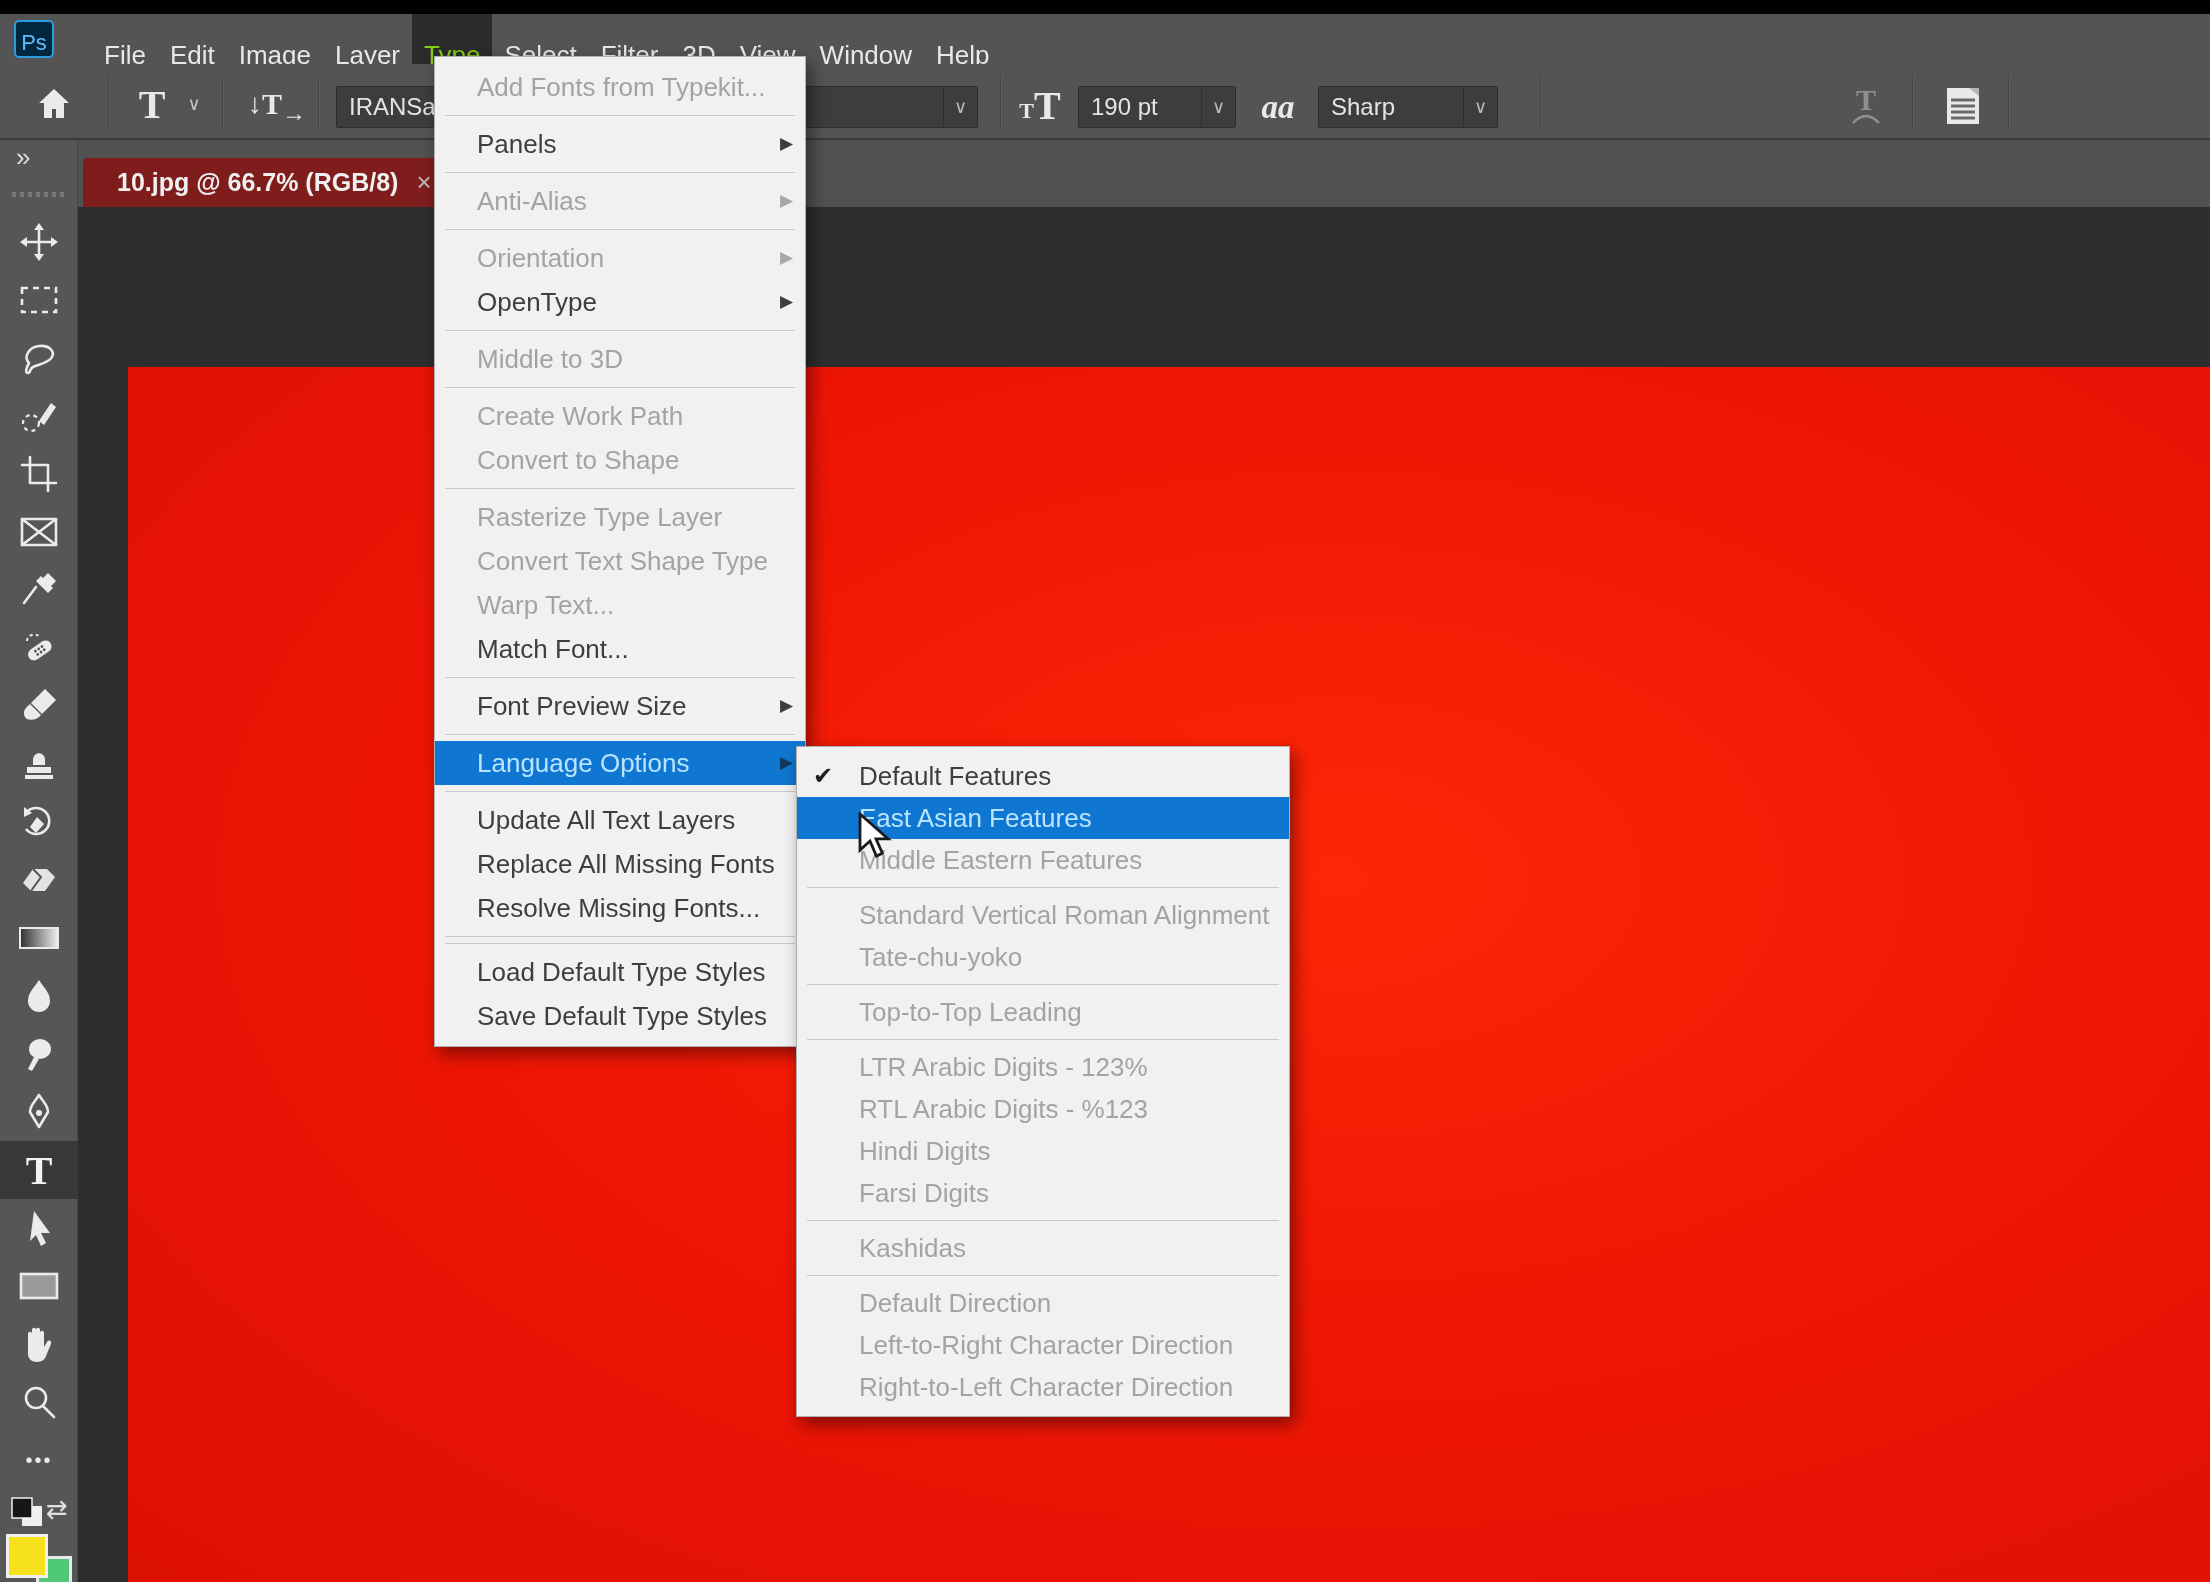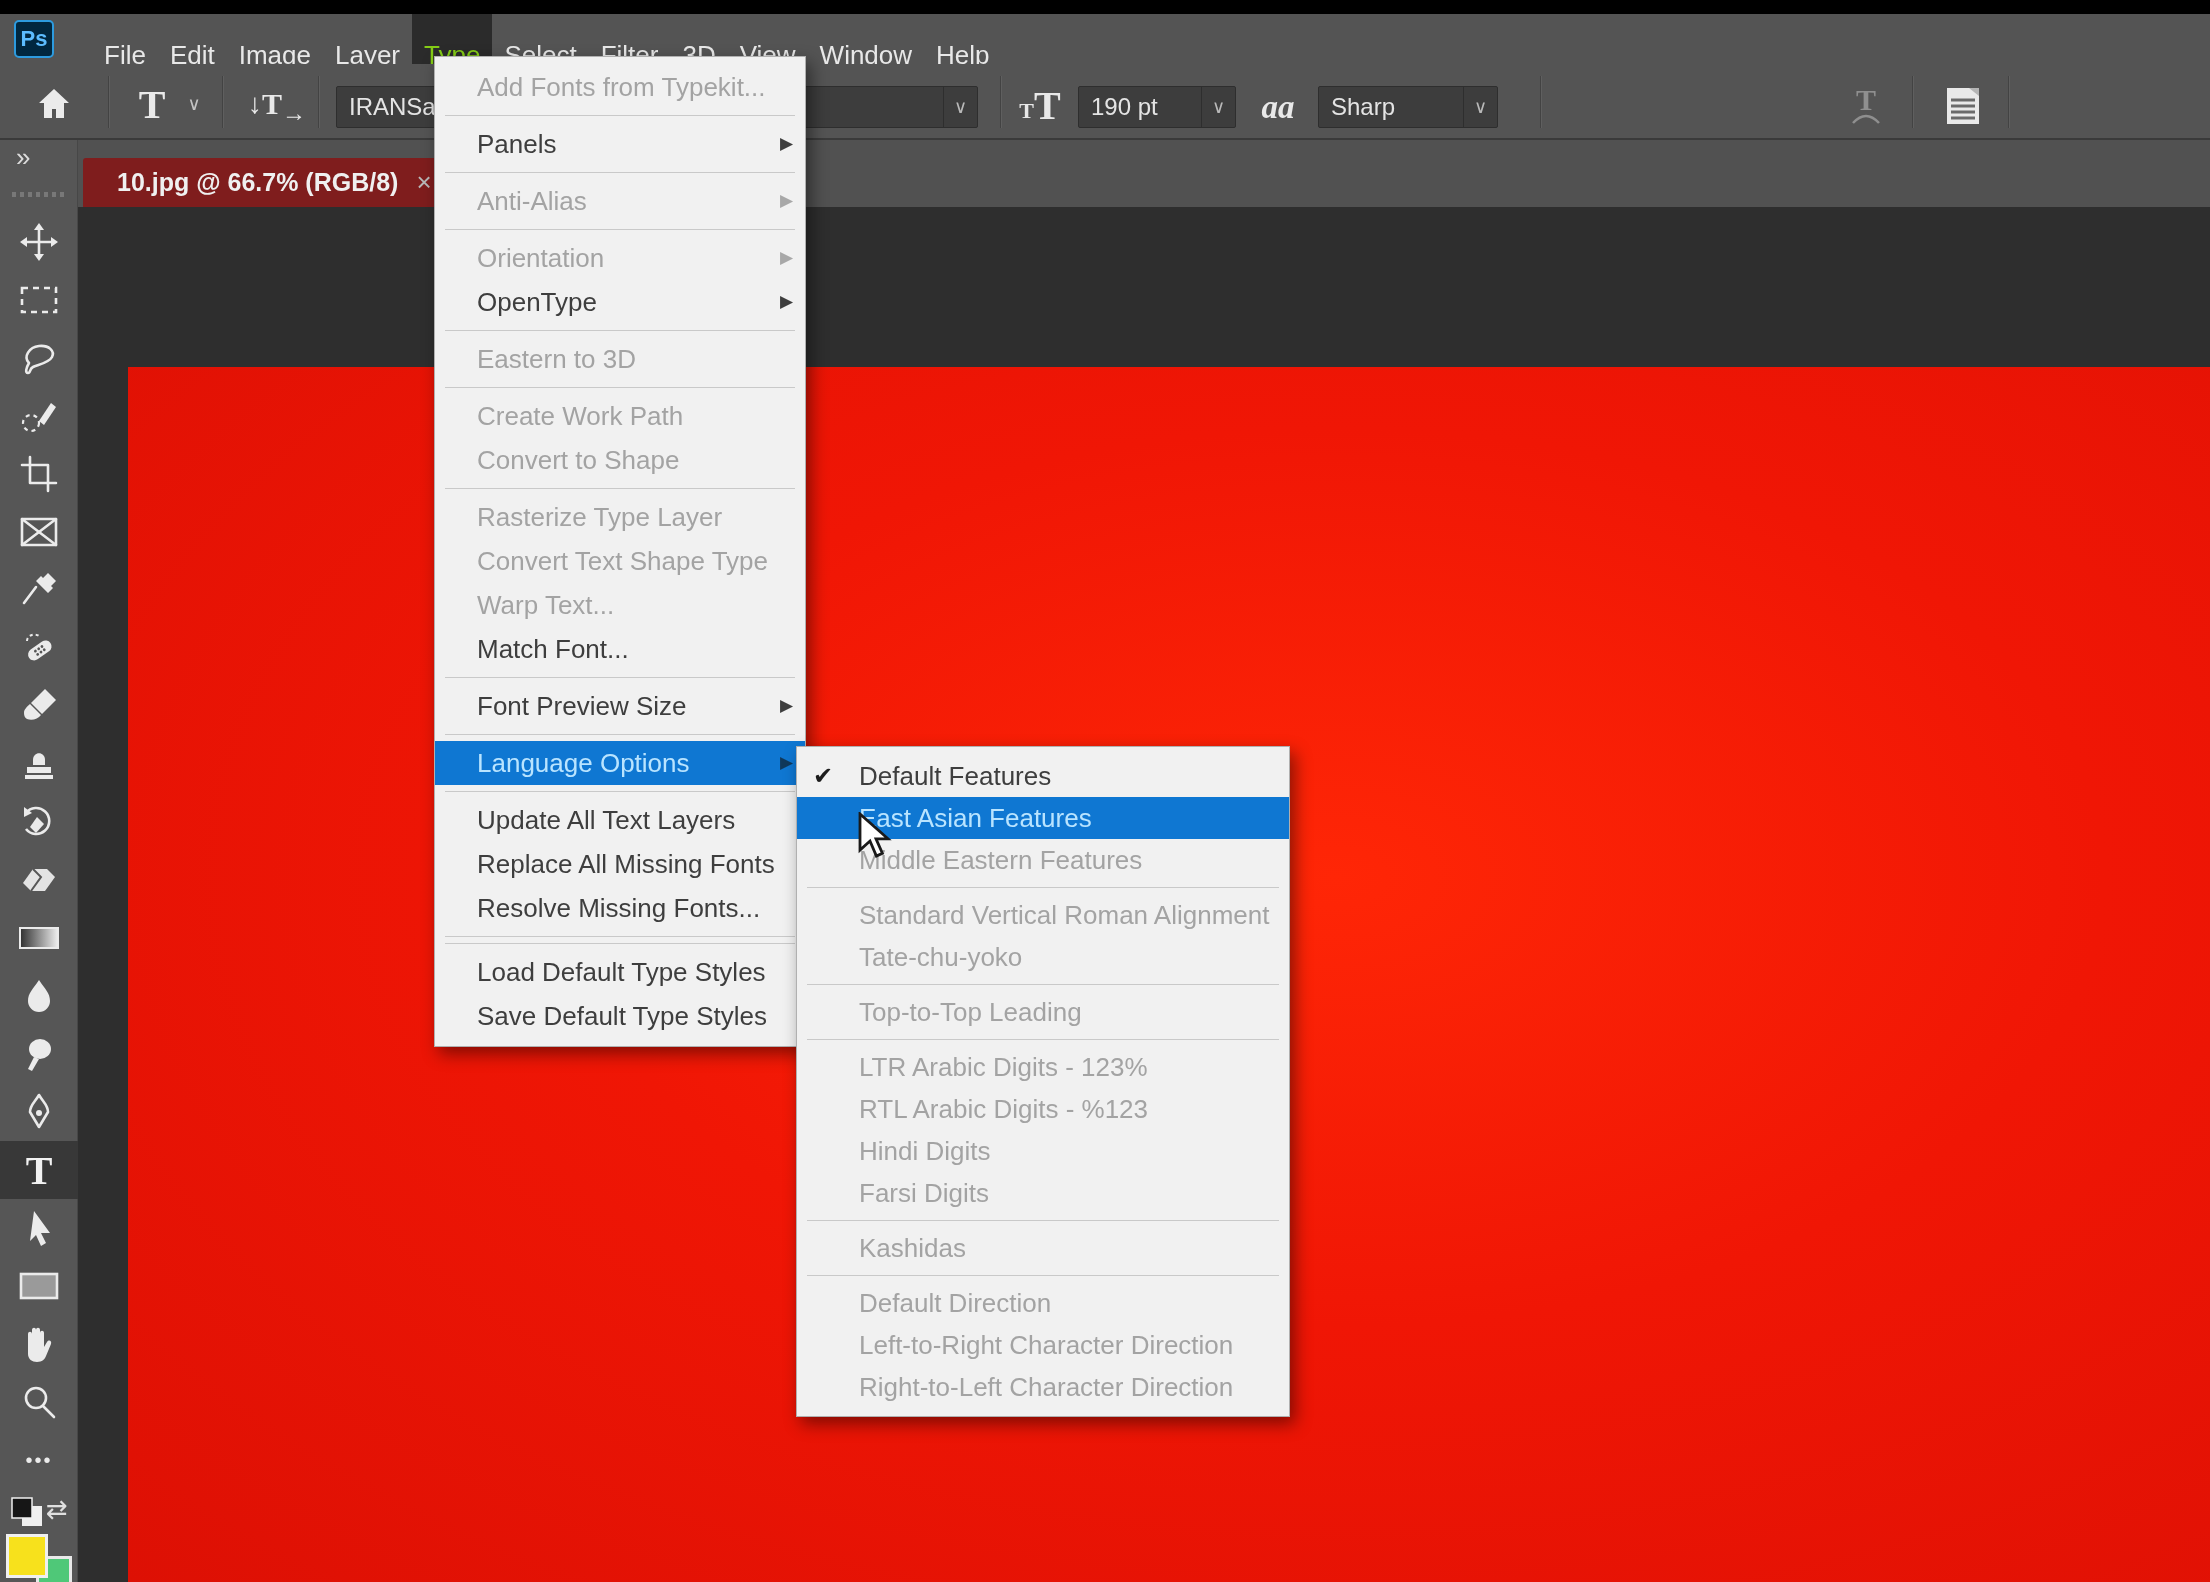--- a/index.html
+++ b/index.html
@@ -4,21 +4,21 @@
 <style>
   *{margin:0;padding:0;box-sizing:border-box}
   html,body{width:2210px;height:1582px;overflow:hidden;background:#2d2d2d;
     font-family:"Liberation Sans","DejaVu Sans",sans-serif;-webkit-font-smoothing:antialiased}
   .abs{position:absolute}
 
   
   #topstrip{left:0;top:0;width:2210px;height:14px;background:#000}
   #menubar{left:0;top:14px;width:2210px;height:50px;background:#545454;display:flex;align-items:center;padding-left:14px}
   #ps-logo{width:40px;height:38px;background:#01273f;border:2px solid #2d9bdf;border-radius:5px;
-    color:#5cbcff;font-size:22px;font-weight:bold;display:flex;align-items:center;justify-content:center;margin-right:38px}
+    color:#5cbcff;font-size:22px;font-weight:normal;display:flex;align-items:flex-end;justify-content:center;margin-right:38px}
   .mb-item{padding:16px 12px;height:50px;line-height:50px;font-size:26px;color:#e8e8e8;cursor:default}
   .mb-item.active{background:#2b2b2b;color:#84cc16}
 
   
   #optionsbar{left:0;top:64px;width:2210px;height:76px;background:#545454;border-bottom:2px solid #3a3a3a}
   .ob-sep{position:absolute;top:12px;width:1px;height:52px;background:#434343;box-shadow:1px 0 0 #5f5f5f}
   .ob-icon{position:absolute;color:#e9e9e9;display:flex;align-items:center;justify-content:center}
   .combo{position:absolute;top:22px;height:42px;background:#3d3d3d;border:1px solid #2e2e2e;border-radius:2px;
     color:#e4e4e4;font-size:24px;display:flex;align-items:center}
   .combo .val{padding-left:12px;flex:1;white-space:nowrap;overflow:hidden}
@@ -387,21 +387,21 @@
 <div class="menu-panel" id="type-menu">
   <div class="mi dis"><span>Add Fonts from Typekit...</span></div>
   <div class="sep"></div>
   <div class="mi"><span>Panels</span><span class="arr">▶</span></div>
   <div class="sep"></div>
   <div class="mi dis"><span>Anti-Alias</span><span class="arr">▶</span></div>
   <div class="sep"></div>
   <div class="mi dis"><span>Orientation</span><span class="arr">▶</span></div>
   <div class="mi"><span>OpenType</span><span class="arr">▶</span></div>
   <div class="sep"></div>
-  <div class="mi dis"><span>Eastern to 3D</span></div>
+  <div class="mi dis"><span>Middle to 3D</span></div>
   <div class="sep"></div>
   <div class="mi dis"><span>Create Work Path</span></div>
   <div class="mi dis"><span>Convert to Shape</span></div>
   <div class="sep"></div>
   <div class="mi dis"><span>Rasterize Type Layer</span></div>
   <div class="mi dis"><span>Convert Text Shape Type</span></div>
   <div class="mi dis"><span>Warp Text...</span></div>
   <div class="mi"><span>Match Font...</span></div>
   <div class="sep"></div>
   <div class="mi"><span>Font Preview Size</span><span class="arr">▶</span></div>

